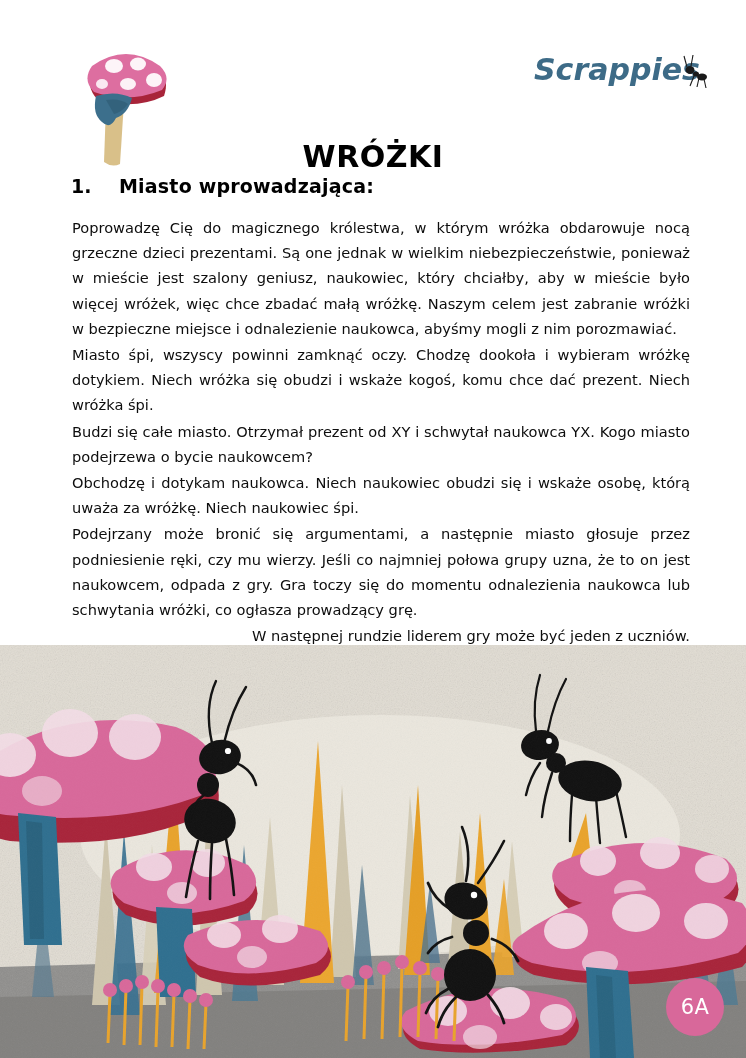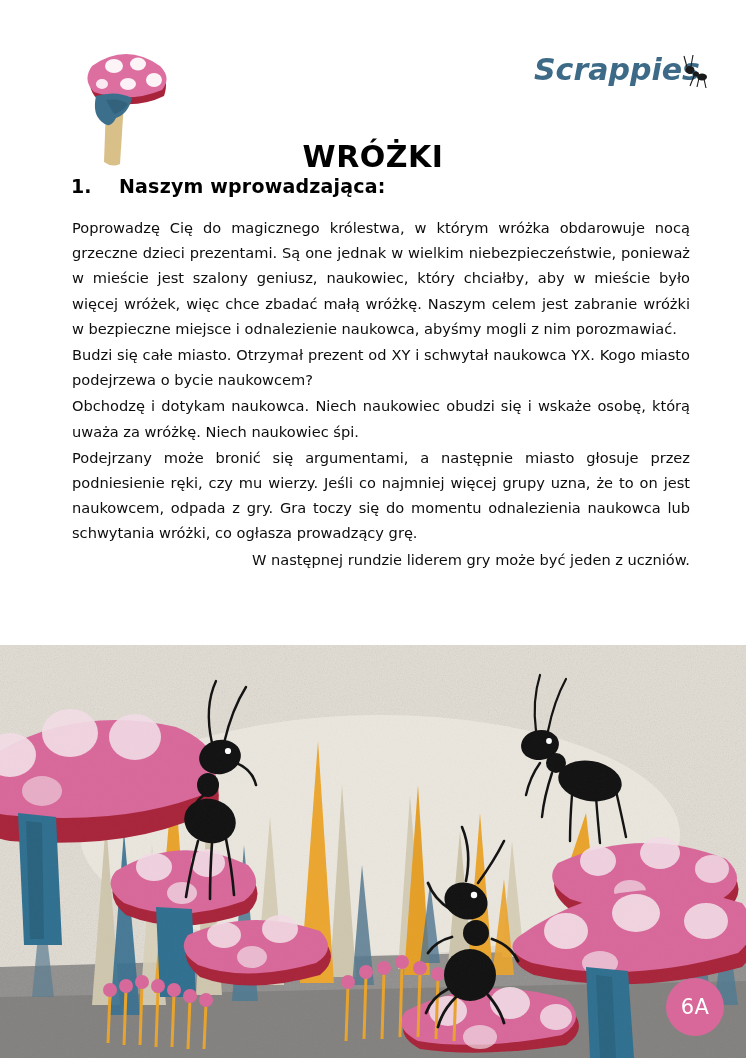--- a/index.html
+++ b/index.html
@@ -150,28 +150,29 @@
         <path d="M165 30 L163 39" stroke="#1a1a1a" stroke-width="1.1" fill="none"></path>
         <path d="M170 31 L172 40" stroke="#1a1a1a" stroke-width="1.1" fill="none"></path>
       </g>
     </svg>
 
     <div class="doc-title">WRÓŻKI</div>
   </div>
 
   <div class="section-heading">
     <span class="section-num">1.</span>
-    <span class="section-label">Naszym wprowadzająca:</span>
+    <span class="section-label">Miasto wprowadzająca:</span>
   </div>
 
   <div class="body-text">
     <p class="para">Poprowadzę Cię do magicznego królestwa, w którym wróżka obdarowuje nocą grzeczne dzieci prezentami. Są one jednak w wielkim niebezpieczeństwie, ponieważ w mieście jest szalony geniusz, naukowiec, który chciałby, aby w mieście było więcej wróżek, więc chce zbadać małą wróżkę. Naszym celem jest zabranie wróżki w bezpieczne miejsce i odnalezienie naukowca, abyśmy mogli z nim porozmawiać.</p>
+    <p class="para">Miasto śpi, wszyscy powinni zamknąć oczy. Chodzę dookoła i wybieram wróżkę dotykiem. Niech wróżka się obudzi i wskaże kogoś, komu chce dać prezent. Niech wróżka śpi.</p>
     <p class="para">Budzi się całe miasto. Otrzymał prezent od XY i schwytał naukowca YX. Kogo miasto podejrzewa o bycie naukowcem?</p>
     <p class="para">Obchodzę i dotykam naukowca. Niech naukowiec obudzi się i wskaże osobę, którą uważa za wróżkę. Niech naukowiec śpi.</p>
-    <p class="para">Podejrzany może bronić się argumentami, a następnie miasto głosuje przez podniesienie ręki, czy mu wierzy. Jeśli co najmniej więcej grupy uzna, że to on jest naukowcem, odpada z gry. Gra toczy się do momentu odnalezienia naukowca lub schwytania wróżki, co ogłasza prowadzący grę.</p>
+    <p class="para">Podejrzany może bronić się argumentami, a następnie miasto głosuje przez podniesienie ręki, czy mu wierzy. Jeśli co najmniej połowa grupy uzna, że to on jest naukowcem, odpada z gry. Gra toczy się do momentu odnalezienia naukowca lub schwytania wróżki, co ogłasza prowadzący grę.</p>
     <p class="para last-left">W następnej rundzie liderem gry może być jeden z uczniów.</p>
   </div>
 
   <div class="illustration">
     <svg viewBox="0 0 746 413" width="746" height="413" preserveAspectRatio="none">
       <defs>
         <filter id="grain">
           <feTurbulence type="fractalNoise" baseFrequency="0.85" numOctaves="4" result="n"></feTurbulence>
           <feColorMatrix in="n" type="saturate" values="0"></feColorMatrix>
           <feComponentTransfer>

